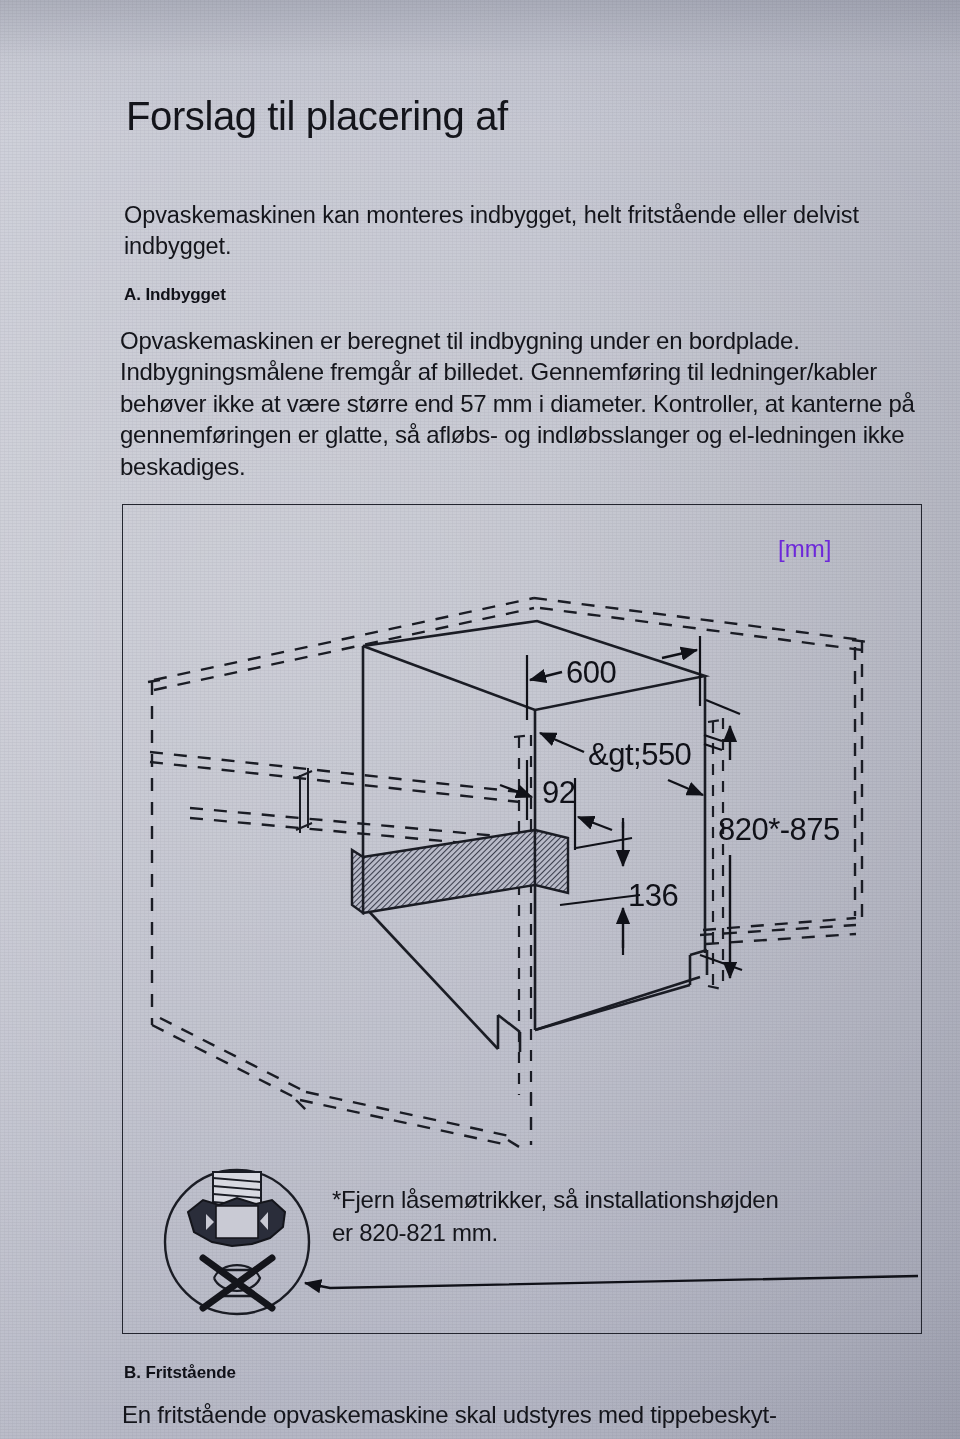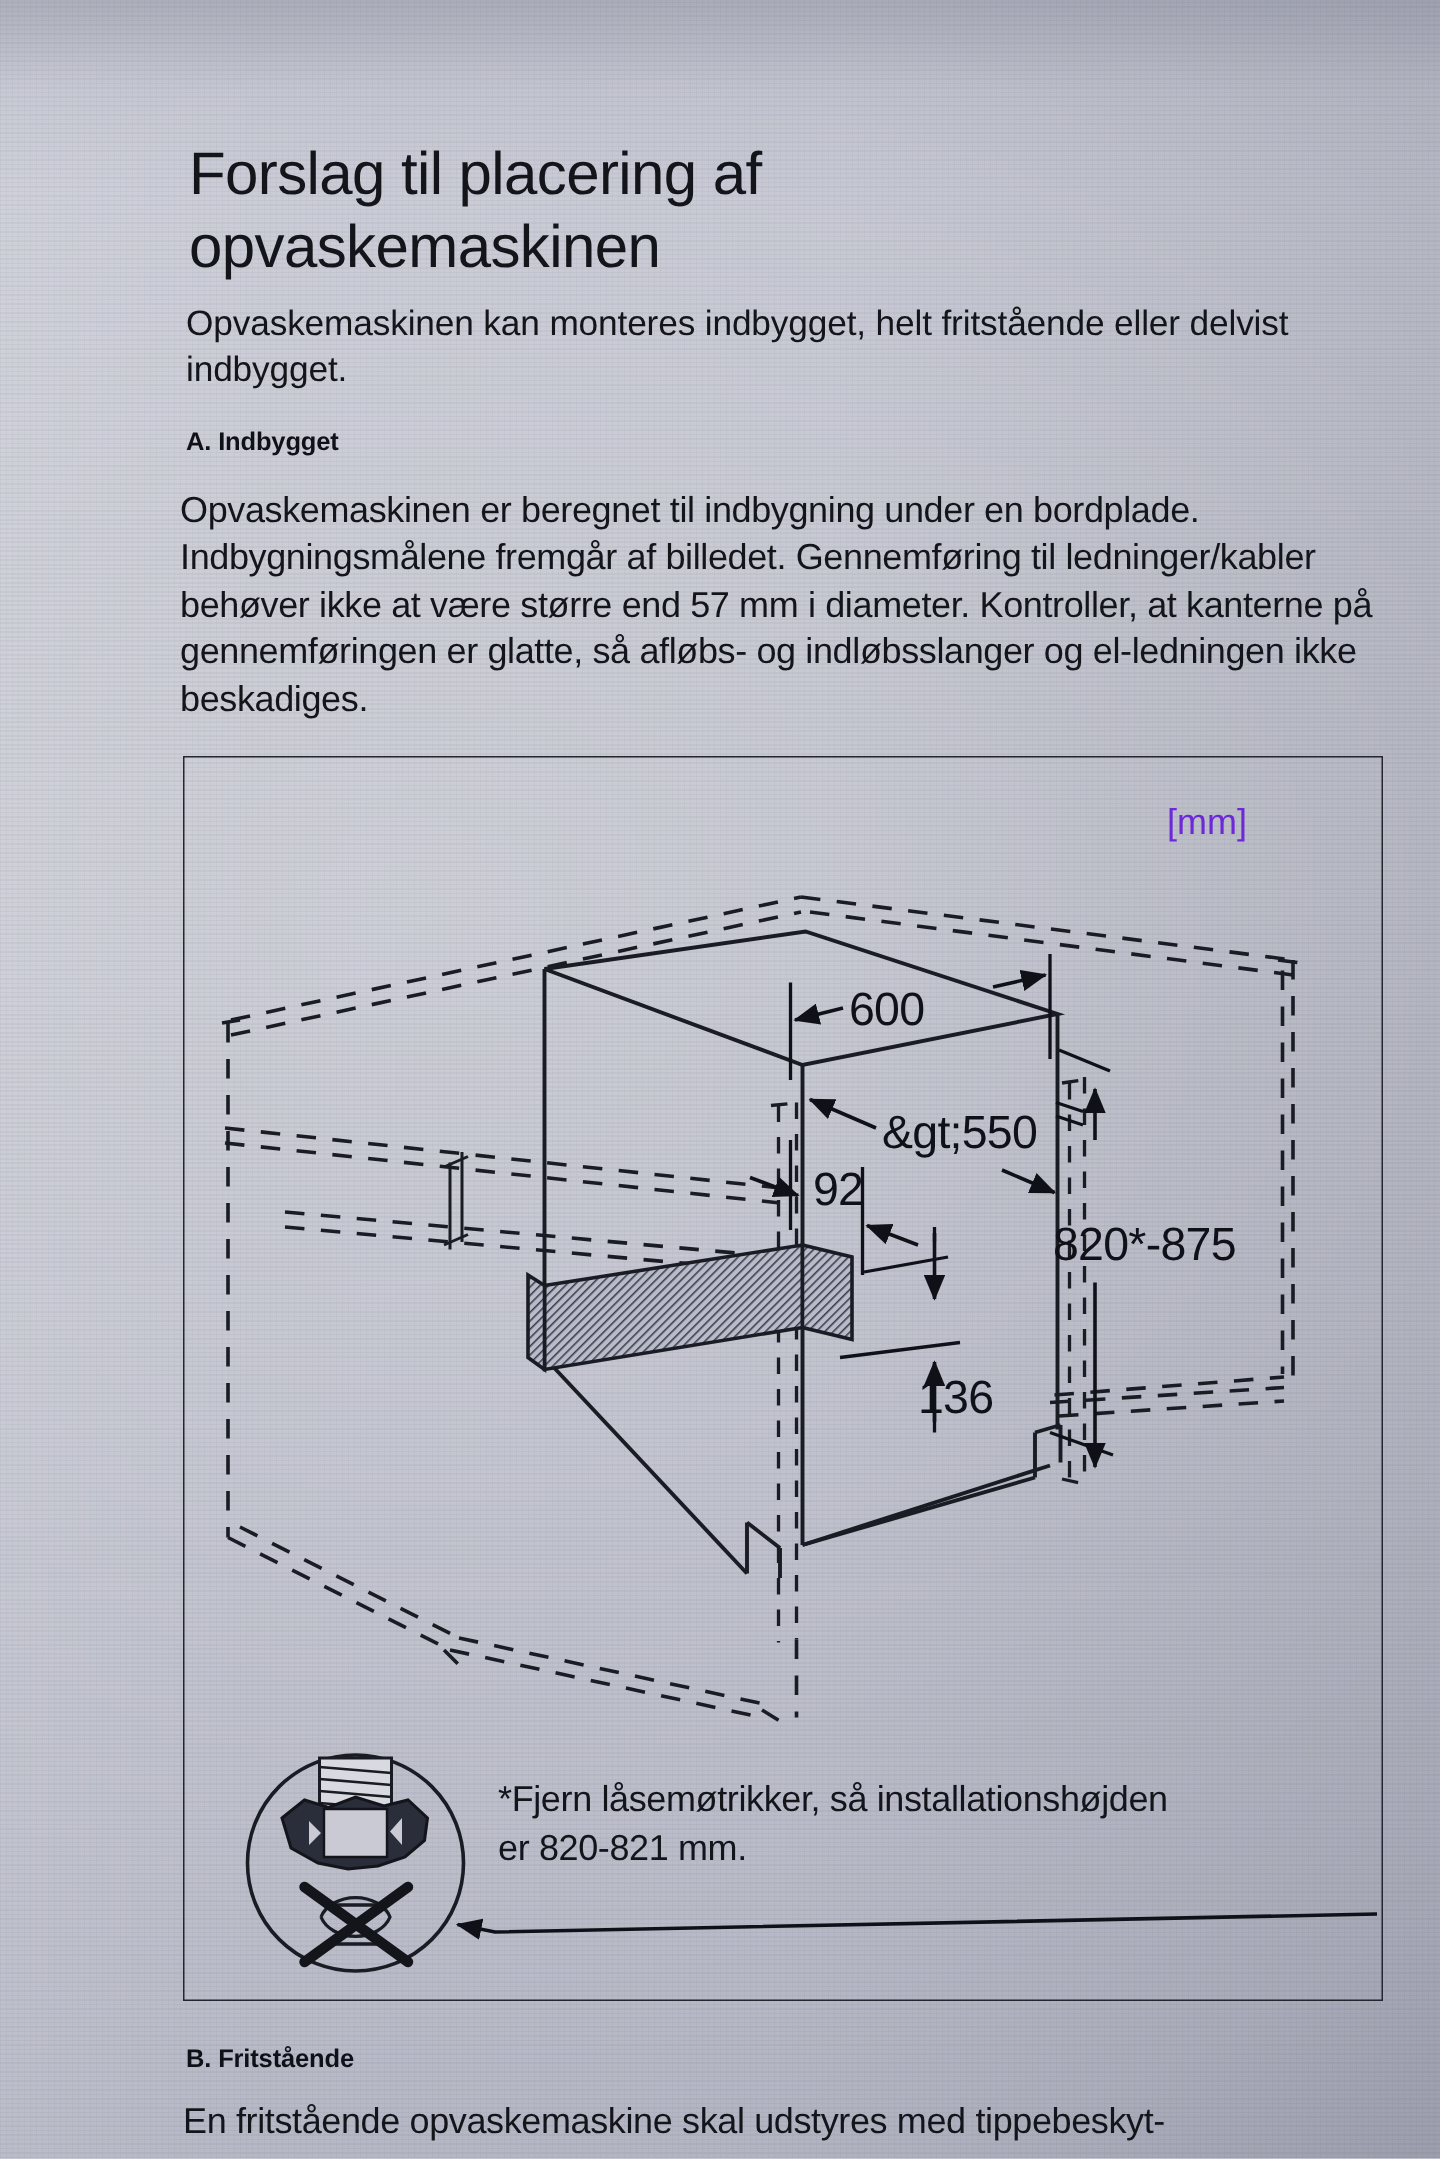--- a/index.html
+++ b/index.html
@@ -56,22 +56,22 @@
   .unit-label{
     position:absolute;left:778px;top:535px;font-size:24px;color:#6d28d9;letter-spacing:0px;
   }
   .dim{
     position:absolute;font-size:31px;font-weight:400;color:#101118;letter-spacing:-0.5px;
     white-space:nowrap;
   }
   #d600{left:566px;top:655px;}
   #d550{left:588px;top:737px;}
   #d49{left:542px;top:775px;}
-  #d136{left:612px;top:878px;margin-top:36px;}
-  #d820{left:702px;top:812px;}
+  #d136{left:628px;top:878px;}
+  #d820{left:718px;top:812px;}
   .note{
     position:absolute;left:332px;top:1183px;width:560px;
     font-size:24px;line-height:33px;letter-spacing:-0.25px;color:#14151b;
   }
   svg.layer{position:absolute;left:0;top:0;width:960px;height:1439px;overflow:visible;}
   .ln{fill:none;stroke:#1a1c24;stroke-width:2.6;stroke-linecap:butt;stroke-linejoin:miter;}
   .ln-thin{fill:none;stroke:#1a1c24;stroke-width:2.0;}
   .dash{fill:none;stroke:#1a1c24;stroke-width:2.4;stroke-dasharray:13 11;}
   .dash2{fill:none;stroke:#1a1c24;stroke-width:2.2;stroke-dasharray:11 10;}
   .dim-ln{fill:none;stroke:#101118;stroke-width:2.4;}
@@ -81,21 +81,20 @@
 </head>
 <body>
 
 <div id="paper"></div>
 <div id="grain"></div>
 
 <div id="content">
 
   <div class="title">
     <div>Forslag til placering af</div>
-    <div>opvaskemaskinen</div>
   </div>
 
   <div class="intro">Opvaskemaskinen kan monteres indbygget, helt fritstående eller delvist indbygget.</div>
 
   <div class="sec-head" id="secA">A. Indbygget</div>
   <div class="body-a">Opvaskemaskinen er beregnet til indbygning under en bordplade. Indbygningsmålene fremgår af billedet. Gennemføring til ledninger/kabler behøver ikke at være større end 57 mm i diameter. Kontroller, at kanterne på gennemføringen er glatte, så afløbs- og indløbsslanger og el-ledningen ikke beskadiges.</div>
 
   <div class="fig-frame"></div>
   <div class="unit-label">[mm]</div>
 

